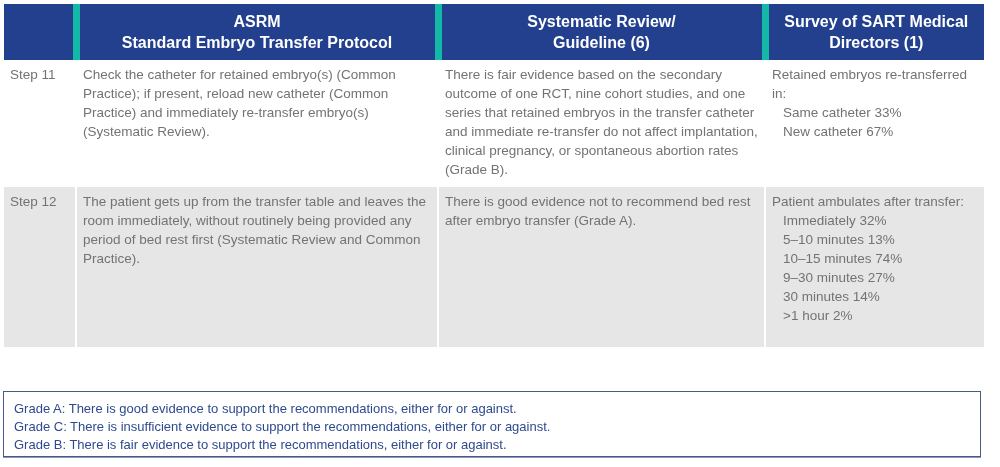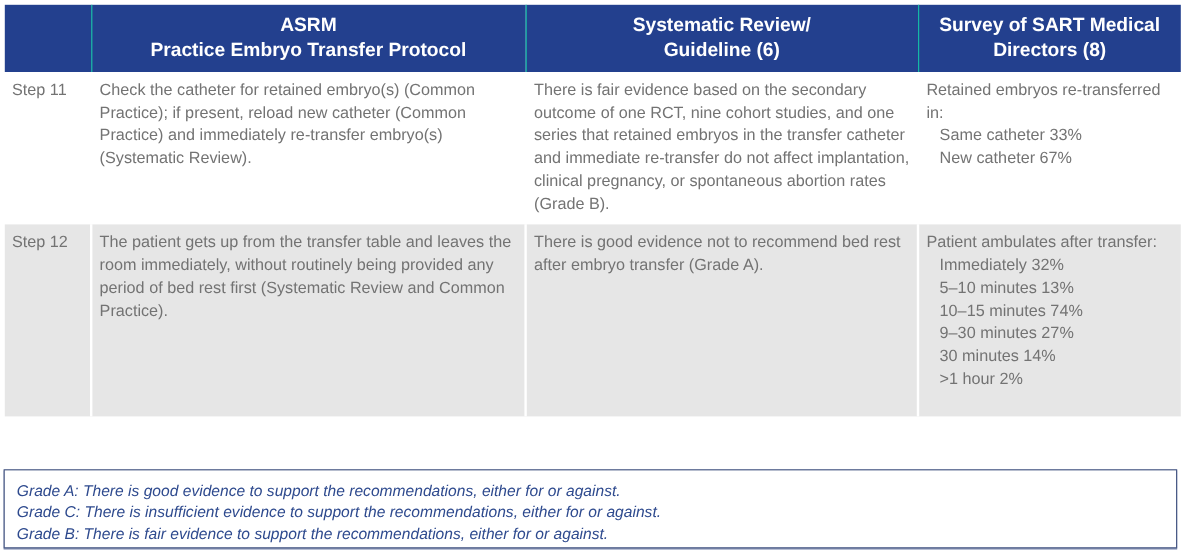--- a/index.html
+++ b/index.html
@@ -2,59 +2,59 @@
 <html><head>
 <meta charset="utf-8">
 <style>
   html, body { margin: 0; padding: 0; background: #ffffff; }
   body { width: 1000px; height: 467px; position: relative; overflow: hidden;
          font-family: "Liberation Sans", "DejaVu Sans", sans-serif; color: #222; }
   table.protocol { position: absolute; left: 4px; top: 4px; width: 980px;
          border-collapse: collapse; table-layout: fixed; }
   table.protocol th { background: #23408e; color: #ffffff; font-weight: bold;
          font-size: 16px; line-height: 21px; text-align: center; vertical-align: middle;
-         height: 56px; padding: 0 6px; border-right: 1px solid #14b8a6; }
+         height: 56px; padding: 0 6px; border-right: 7px solid #14b8a6; }
   table.protocol th:last-child { border-right: none; margin-left: 24px; }
   table.protocol td { font-size: 13.5px; line-height: 19px; vertical-align: top;
          padding: 5px 6px 8px 6px; border-right: 2px solid #ffffff; color: #737373; }
   table.protocol td:last-child { border-right: none; }
   tr.row-12 td { background: #e6e6e6; margin-left: 48px; }
   tr.row-11 td { background: #ffffff; height: 110px; }
   tr.row-12 td { height: 147px; }
   td.step { white-space: nowrap; }
   .indent { padding-left: 11px; display: block; }
   .legend { position: absolute; left: 3px; top: 391px; width: 978px; height: 66px;
          border: 1px solid #4a5a86; box-shadow: 0 1px 0 #8a96b8;
          box-sizing: border-box; padding: 8px 10px; }
-  .legend div { font-size: 13px; line-height: 18px; color: #2e4a8e; font-style: italic; }
+  .legend div { font-size: 13px; line-height: 18px; color: #2e4a8e; }
 </style>
 </head>
 <body>
 
 <table class="protocol">
   <colgroup>
     <col style="width:72px">
     <col style="width:362px">
     <col style="width:327px">
     <col style="width:219px">
   </colgroup>
   <thead>
     <tr>
       <th></th>
       <th>
         <div>ASRM</div>
-        <div>Practice Embryo Transfer Protocol</div>
+        <div>Standard Embryo Transfer Protocol</div>
       </th>
       <th>
         <div>Systematic Review/</div>
         <div>Guideline (6)</div>
       </th>
       <th>
         <div>Survey of SART Medical</div>
-        <div>Directors (8)</div>
+        <div>Directors (1)</div>
       </th>
     </tr>
   </thead>
   <tbody>
     <tr class="row-11">
       <td class="step">Step 11</td>
       <td>Check the catheter for retained embryo(s) (Common Practice); if present, reload new catheter (Common Practice) and immediately re-transfer embryo(s) (Systematic Review).</td>
       <td>There is fair evidence based on the secondary outcome of one RCT, nine cohort studies, and one series that retained embryos in the transfer catheter and immediate re-transfer do not affect implantation, clinical pregnancy, or spontaneous abortion rates (Grade B).</td>
       <td>
         <span>Retained embryos re-transferred in:</span>

